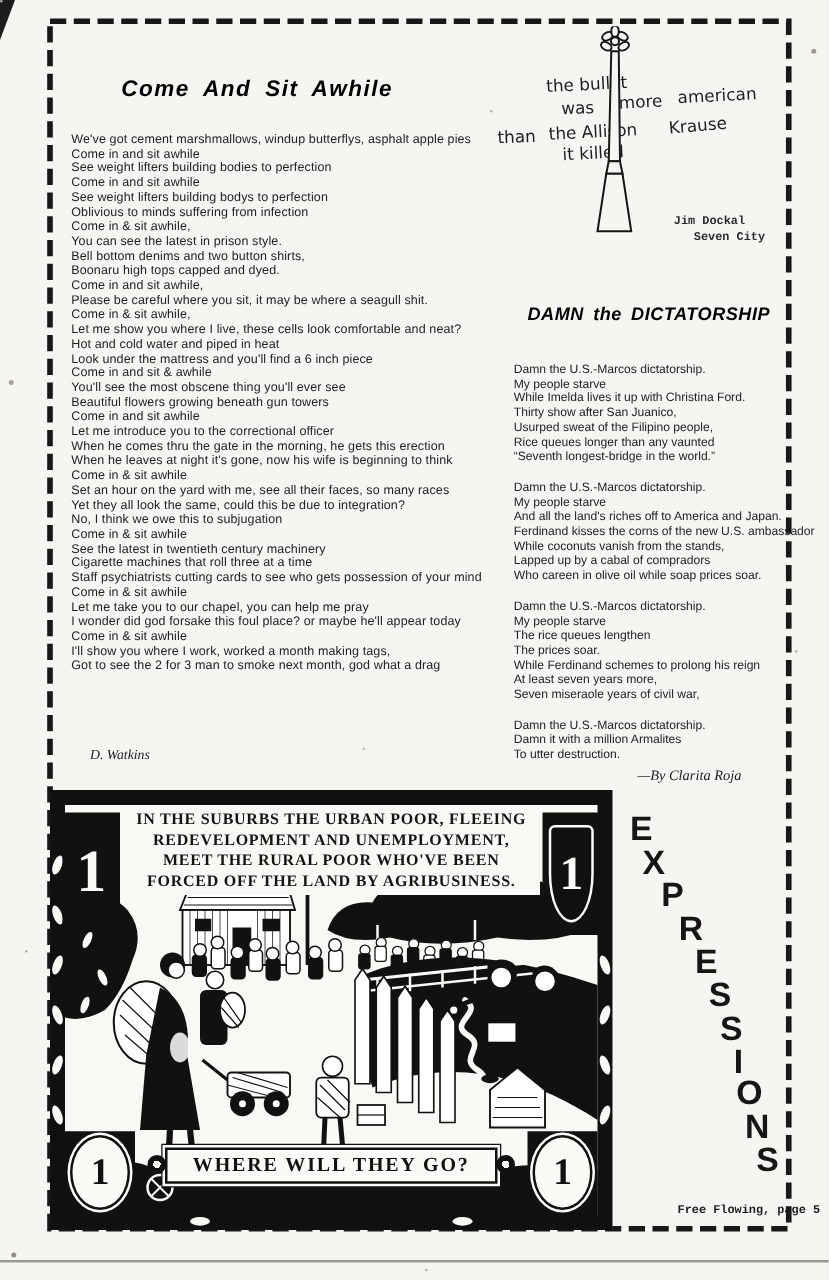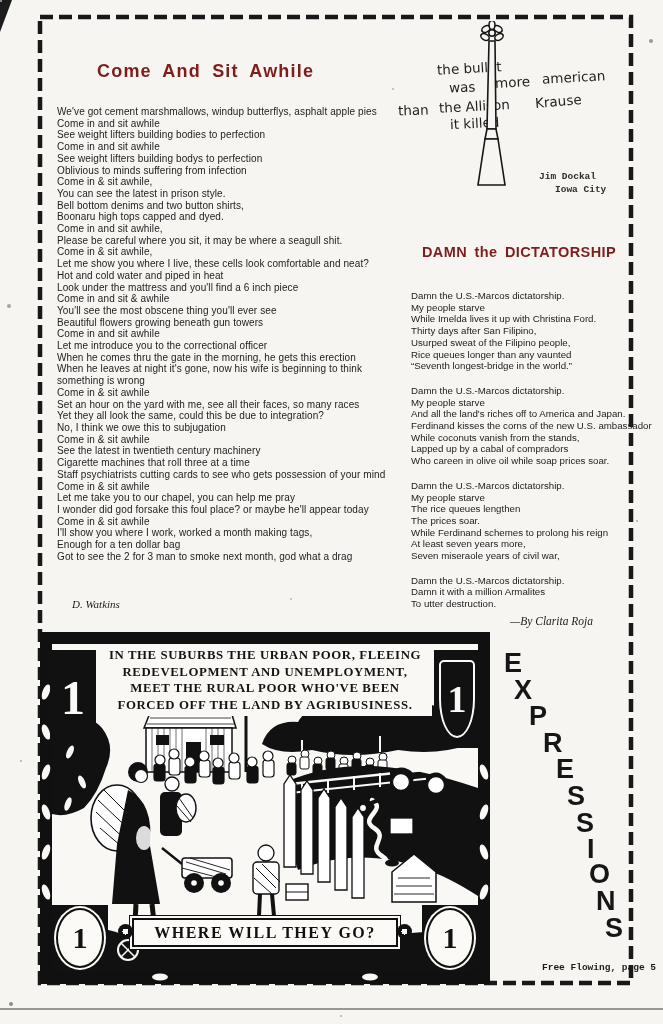--- a/index.html
+++ b/index.html
@@ -1,20 +1,20 @@
 <!DOCTYPE html>
 <html><head>
 <meta charset="utf-8">
 <style>
   html,body{margin:0;padding:0;background:#e6e5e1;}
   .page{position:relative;width:663px;height:1024px;background:#f6f5f1;overflow:hidden;color:#1b1b1b;}
   .abs{position:absolute;}
 
   
-  .poem-title{font-family:"Liberation Sans",sans-serif;font-weight:bold;color:#7f1d1d;white-space:nowrap;}
+  .poem-title{font-family:"Liberation Sans",sans-serif;font-weight:bold;color:#000000;white-space:nowrap;font-style:italic;}
   .t1{left:97px;top:61px;font-size:18px;letter-spacing:1.2px;word-spacing:5px;}
   .t2{left:422px;top:244px;font-size:14.5px;letter-spacing:.4px;word-spacing:3px;}
   .poem{font-family:Liberation Sans, sans-serif;color:#222;}
   .poem1{left:57px;top:106px;width:345px;}
   .poem1 .pline{font-size:10px;line-height:11.7px;letter-spacing:.1px;white-space:nowrap;}
   .poem2{left:411px;top:290px;width:225px;}
   .poem2 .stanza{margin-bottom:13px;}
   .poem2 .pline{font-size:9.7px;line-height:11.7px;white-space:nowrap;}
   .author1{left:72px;top:598px;font-family:"Liberation Serif",serif;font-style:italic;font-size:11px;}
   .author2{left:510px;top:615px;font-family:"Liberation Serif",serif;font-style:italic;font-size:11.5px;}
@@ -111,35 +111,33 @@
       <div class="pline">Let me show you where I live, these cells look comfortable and neat?</div>
       <div class="pline">Hot and cold water and piped in heat</div>
       <div class="pline">Look under the mattress and you'll find a 6 inch piece</div>
       <div class="pline">Come in and sit &amp; awhile</div>
       <div class="pline">You'll see the most obscene thing you'll ever see</div>
       <div class="pline">Beautiful flowers growing beneath gun towers</div>
       <div class="pline">Come in and sit awhile</div>
       <div class="pline">Let me introduce you to the correctional officer</div>
       <div class="pline">When he comes thru the gate in the morning, he gets this erection</div>
       <div class="pline">When he leaves at night it's gone, now his wife is beginning to think</div>
-      <div class="pline">something is wrong</div>
       <div class="pline">Come in &amp; sit awhile</div>
       <div class="pline">Set an hour on the yard with me, see all their faces, so many races</div>
       <div class="pline">Yet they all look the same, could this be due to integration?</div>
       <div class="pline">No, I think we owe this to subjugation</div>
       <div class="pline">Come in &amp; sit awhile</div>
       <div class="pline">See the latest in twentieth century machinery</div>
       <div class="pline">Cigarette machines that roll three at a time</div>
       <div class="pline">Staff psychiatrists cutting cards to see who gets possession of your mind</div>
       <div class="pline">Come in &amp; sit awhile</div>
       <div class="pline">Let me take you to our chapel, you can help me pray</div>
       <div class="pline">I wonder did god forsake this foul place? or maybe he'll appear today</div>
       <div class="pline">Come in &amp; sit awhile</div>
       <div class="pline">I'll show you where I work, worked a month making tags,</div>
-      <div class="pline">Enough for a ten dollar bag</div>
       <div class="pline">Got to see the 2 for 3 man to smoke next month, god what a drag</div>
     </div>
   <div class="abs author1">D. Watkins</div>
 
   <div class="abs hwrap">
     <span class="hw hw1">the bullet</span>
     <span class="hw hw2">was</span>
     <span class="hw hw3">more</span>
     <span class="hw hw4">american</span>
     <span class="hw hw5">than</span>
@@ -153,30 +151,30 @@
         <ellipse cx="13" cy="16" rx="4.5" ry="3" transform="rotate(30 13 16)"></ellipse>
         <ellipse cx="27" cy="16" rx="4.5" ry="3" transform="rotate(-30 27 16)"></ellipse>
         <ellipse cx="20" cy="4" rx="3" ry="4.5"></ellipse>
         <circle cx="20" cy="12" r="3.2"></circle>
         <path d="M17,20 L23,20 L24,108 L15,108 Z"></path>
         <path d="M15,108 L24,108 L26,118 L13,118 Z"></path>
         <path d="M13,118 L26,118 L33,164 L6,164 Z"></path>
       </g>
     </svg>
     <span class="sig sig1">Jim Dockal</span>
-    <span class="sig sig2">Iowa City</span>
+    <span class="sig sig2">Seven City</span>
   </div>
 
   <div class="abs poem-title t2">DAMN the DICTATORSHIP</div>
   <div class="abs poem poem2">
     <div class="stanza">
         <div class="pline">Damn the U.S.-Marcos dictatorship.</div>
         <div class="pline">My people starve</div>
         <div class="pline">While Imelda lives it up with Christina Ford.</div>
-        <div class="pline">Thirty days after San Filipino,</div>
+        <div class="pline">Thirty show after San Juanico,</div>
         <div class="pline">Usurped sweat of the Filipino people,</div>
         <div class="pline">Rice queues longer than any vaunted</div>
         <div class="pline">“Seventh longest-bridge in the world.”</div>
       </div>
     <div class="stanza">
         <div class="pline">Damn the U.S.-Marcos dictatorship.</div>
         <div class="pline">My people starve</div>
         <div class="pline">And all the land's riches off to America and Japan.</div>
         <div class="pline">Ferdinand kisses the corns of the new U.S. ambassador</div>
         <div class="pline">While coconuts vanish from the stands,</div>

